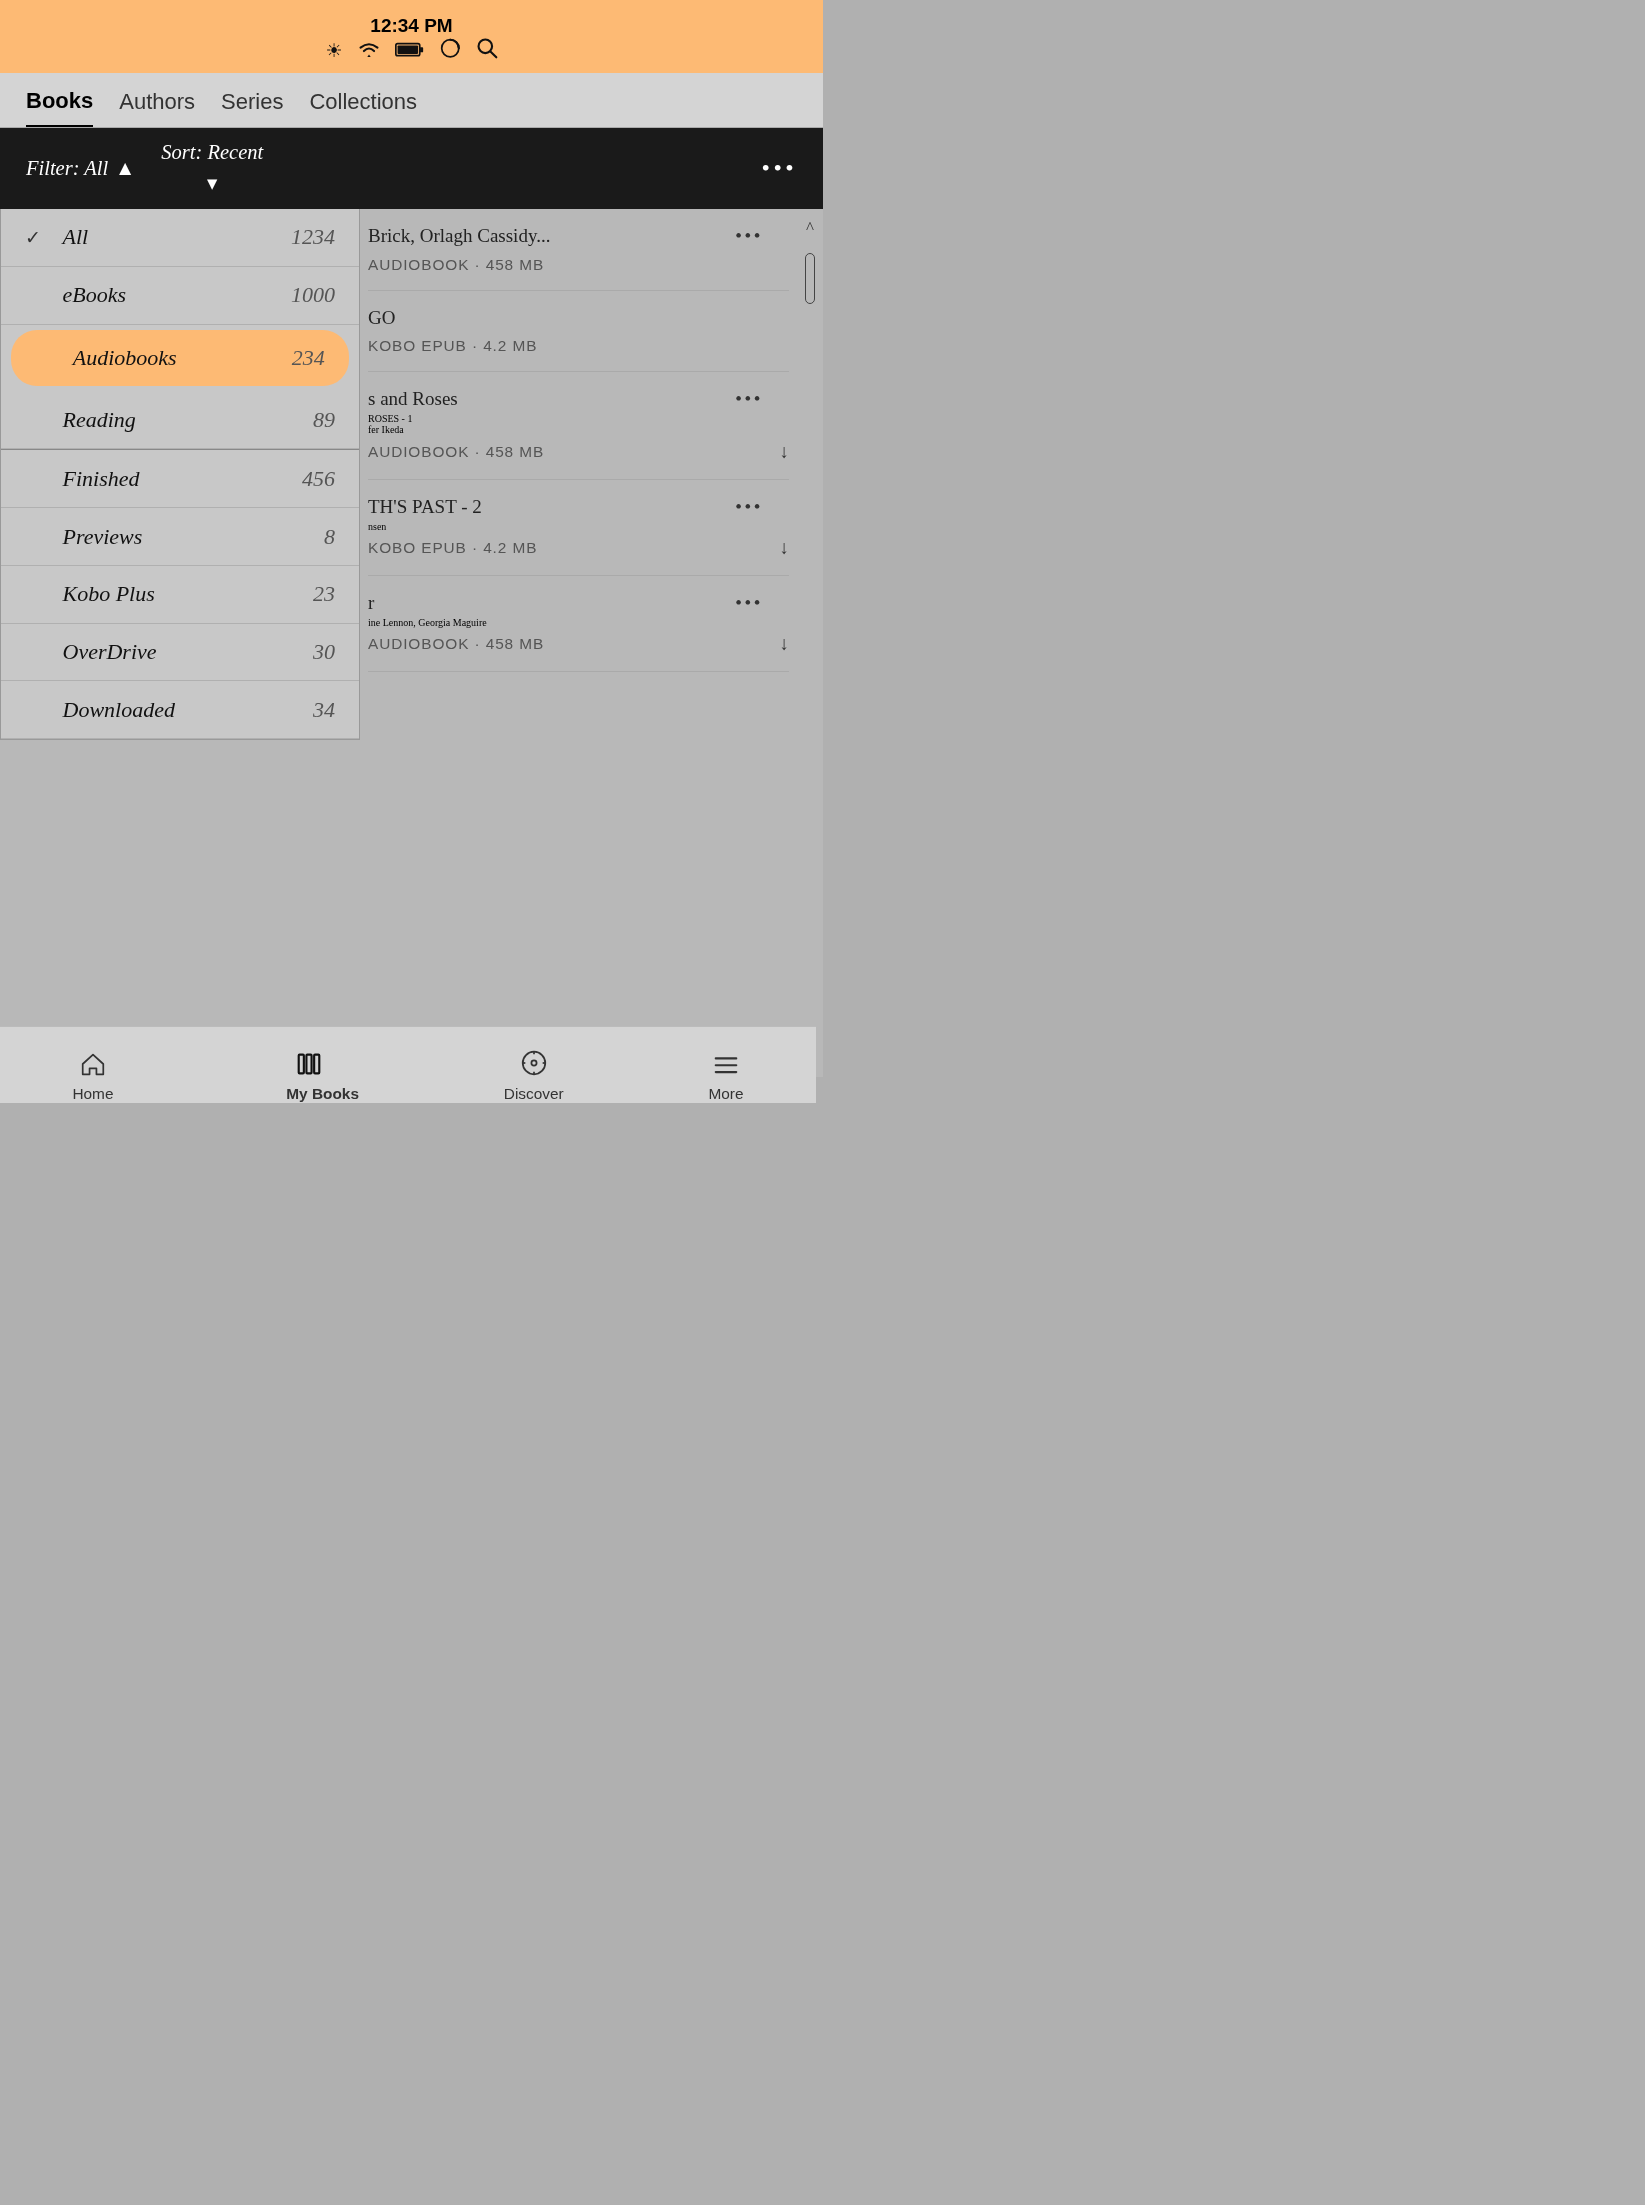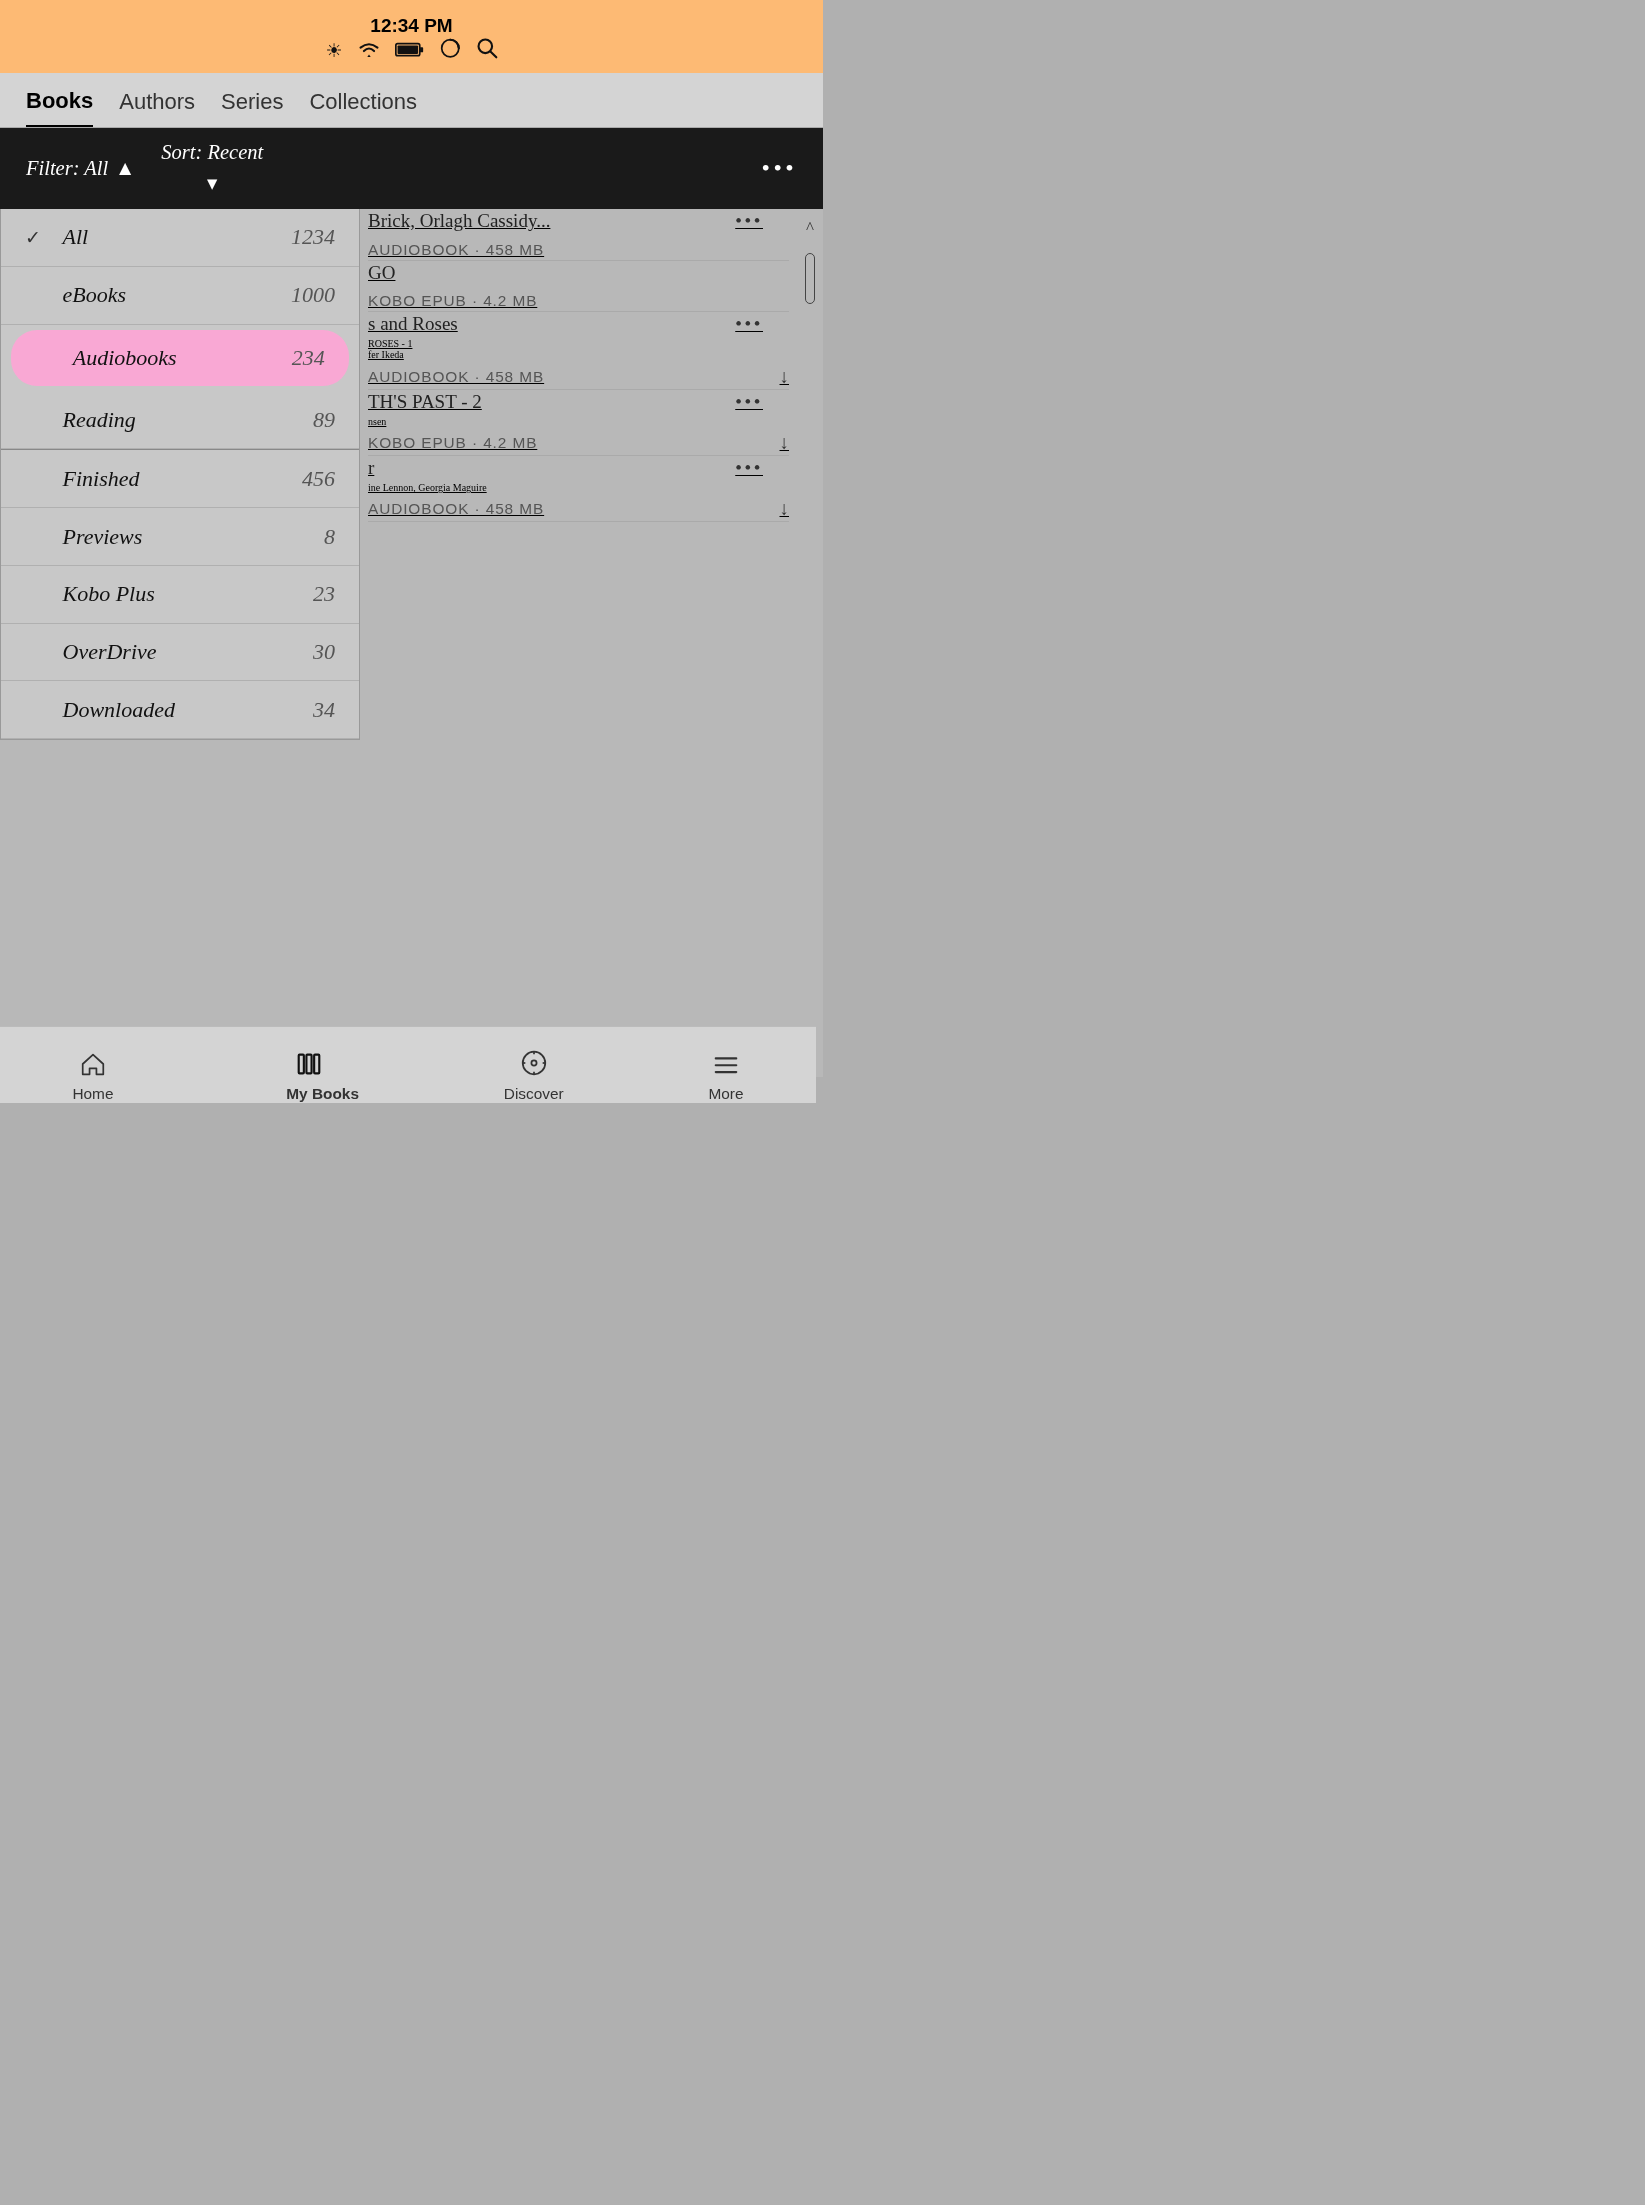--- a/index.html
+++ b/index.html
@@ -121,21 +121,21 @@
     .dropdown-item {
       display: flex;
       align-items: center;
       justify-content: space-between;
       padding: 15.4px 24px;
       border-bottom: 0.9px solid #b0b0b0;
       cursor: pointer;
       position: relative;
     }
     .dropdown-item.selected-item {
-      background: #f9a8d4;
+      background: #fdba74;
       border-radius: 26px;
       margin: 5.1px 10.3px;
       padding: 15.4px 24px;
       border: none;
     }
     .dropdown-item-left {
       display: flex;
       align-items: center;
       gap: 17px;
     }
@@ -161,24 +161,23 @@
       left: 0;
       right: 0;
       top: 0;
       bottom: 0;
       padding-left: 368px;
       padding-right: 34px;
       overflow: hidden;
     }
 
     .book-item {
-      padding: 1px 0;
+      padding: 16px 0;
       border-bottom: 0.9px solid #aaa;
       position: relative;
-      text-decoration: underline;
     }
     .book-item-top {
       display: flex;
       align-items: flex-start;
       justify-content: space-between;
     }
     .book-info {
       flex: 1;
     }
     .book-title-partial {

